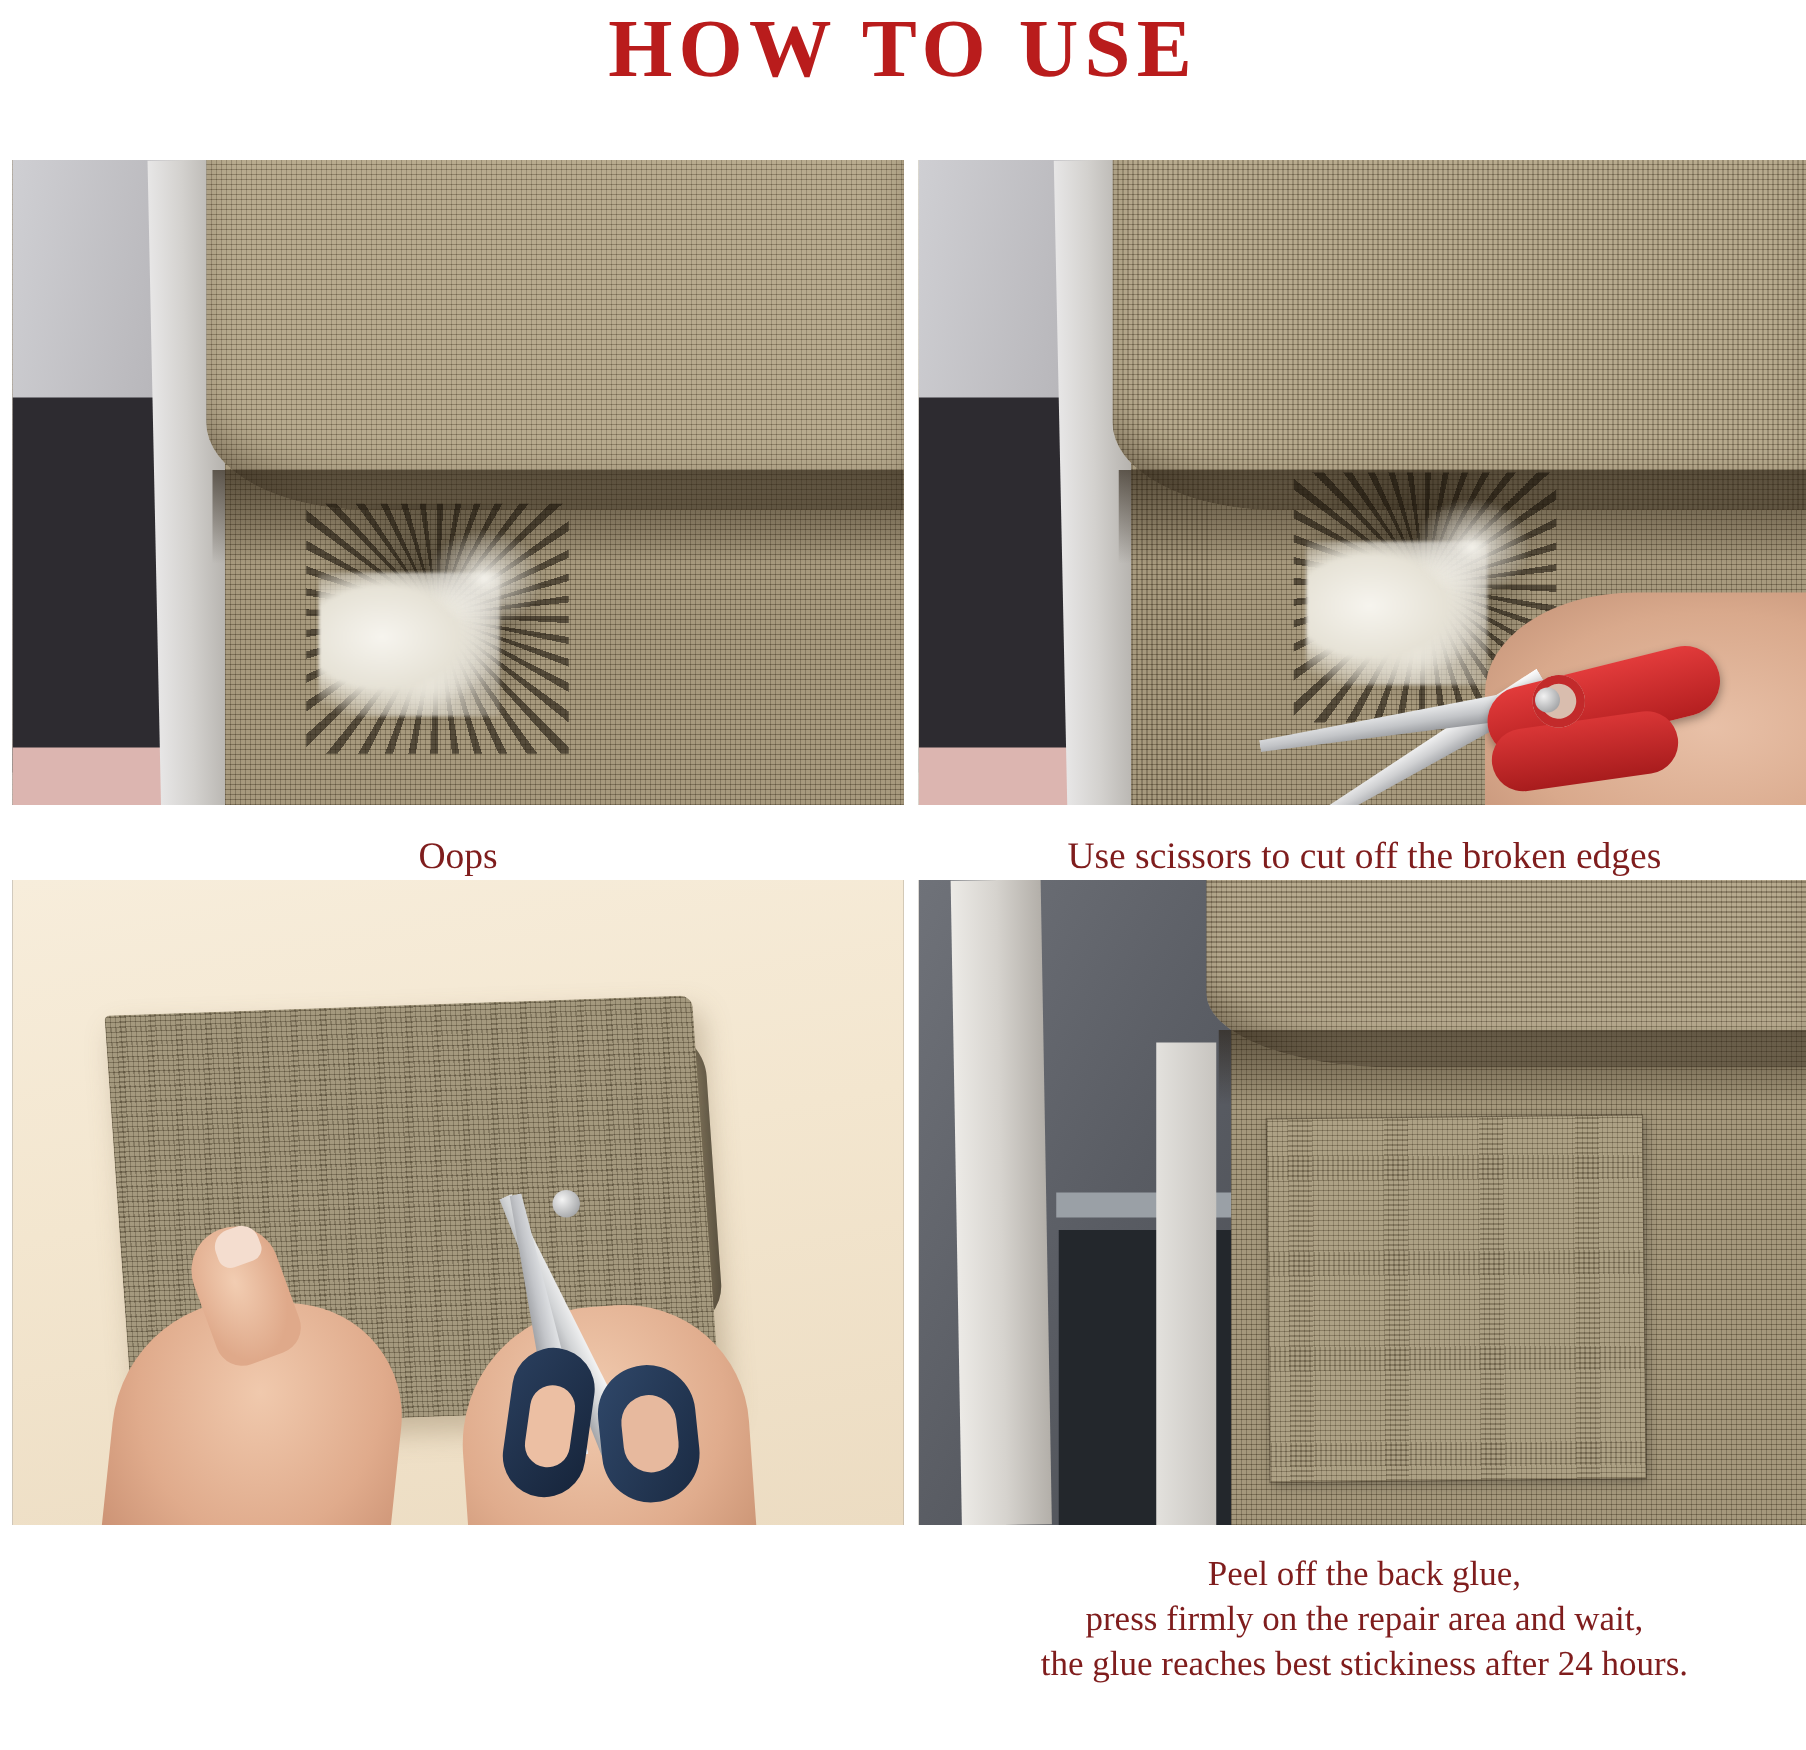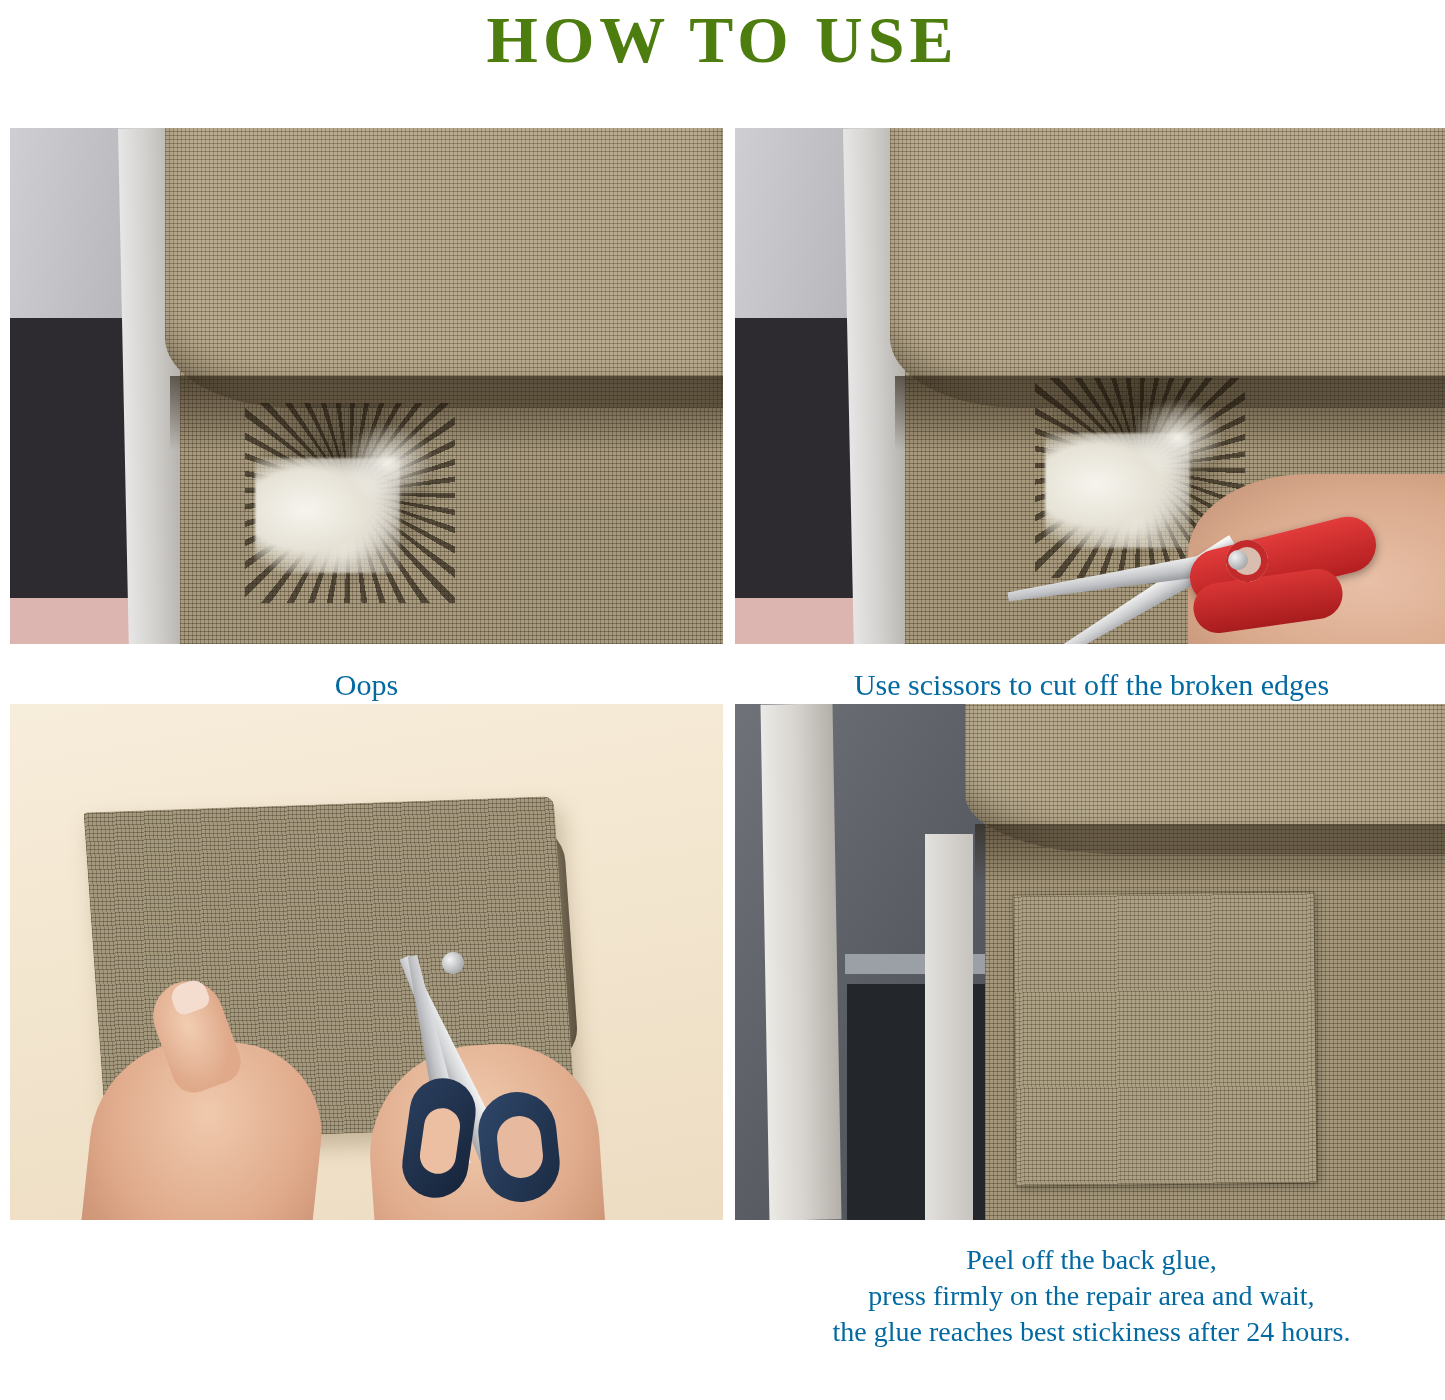--- a/index.html
+++ b/index.html
@@ -24,21 +24,21 @@
   .main-title {
     position: absolute;
     top: 2px;
     left: 0;
     width: 100%;
     text-align: center;
     font-family: "Liberation Serif", serif;
     font-weight: bold;
     font-size: 66px;
     letter-spacing: 5px;
-    color: #4d7c0f;
+    color: #b91c1c;
   }
 
   .grid {
     position: absolute;
     top: 128px;
     left: 10px;
     width: 1425px;
     display: grid;
     grid-template-columns: 713px 713px;
     column-gap: 12px;
@@ -54,21 +54,21 @@
     width: 713px;
     height: 516px;
     overflow: hidden;
     background: #8a7f6a;
   }
 
   .caption {
     text-align: center;
     font-family: "Liberation Serif", serif;
     font-size: 30px;
-    color: #0369a1;
+    color: #7f1d1d;
     line-height: 1.28;
     padding-top: 22px;
     white-space: pre-line;
   }
 
   .caption.small {
     font-size: 28px;
   }
 
   

